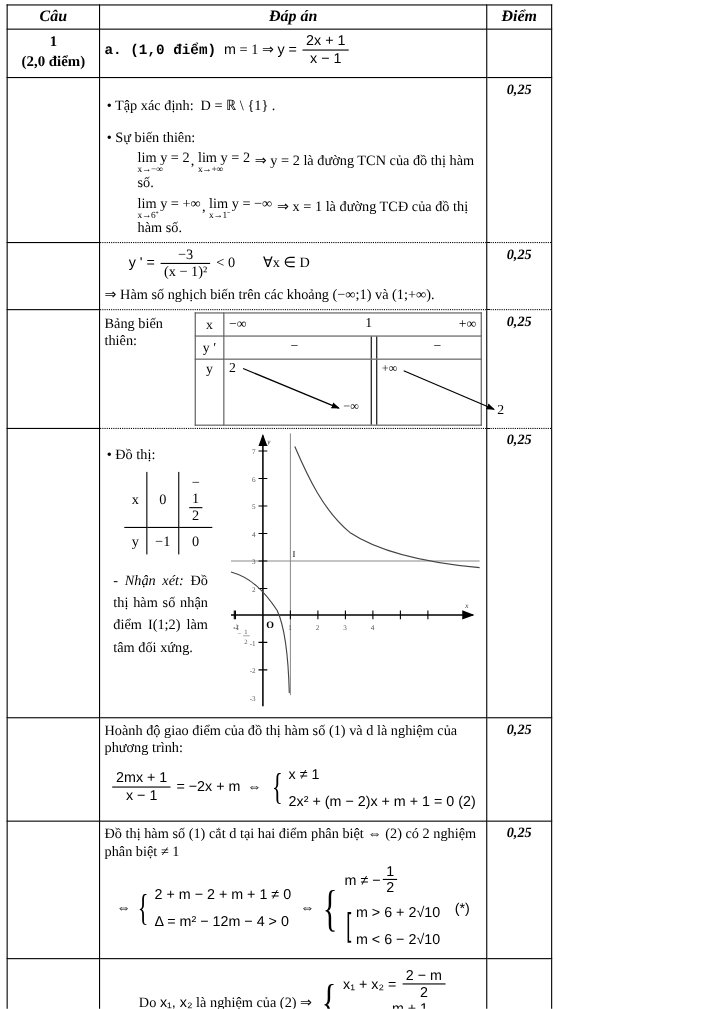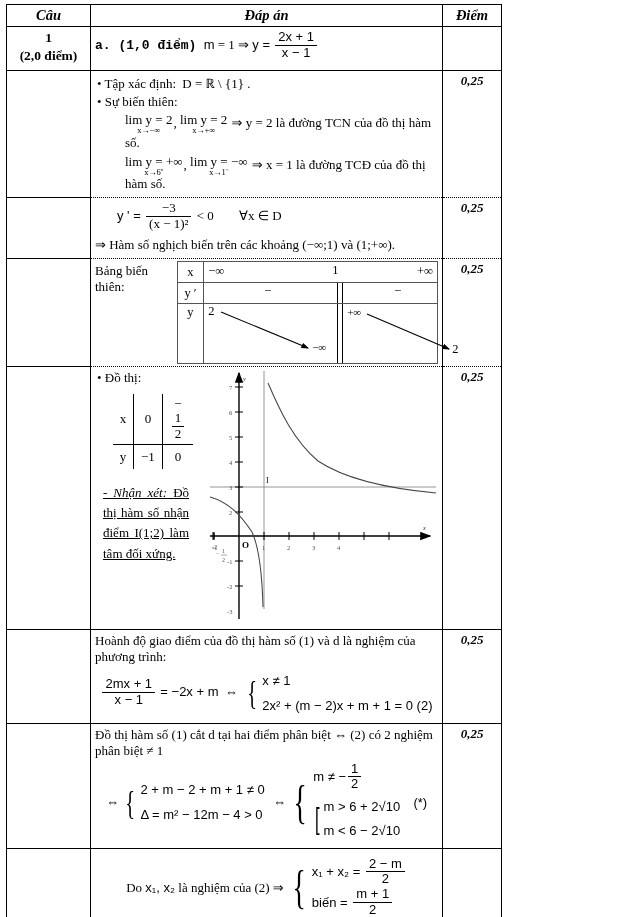--- a/index.html
+++ b/index.html
@@ -51,27 +51,27 @@
   .bold{font-weight:bold;font-family:Liberation Mono, monospace;}
   .it{font-style:italic;}
   .sf{font-family:"Liberation Sans", sans-serif;}
   .frac{
     display:inline-block;vertical-align:middle;text-align:center;
     line-height:1.12;margin:0 2px;position:relative;top:-1px;
   }
   .frac .num{display:block;padding:0 3px;}
   .frac .den{display:block;border-top:1px solid #000;padding:0 3px;}
   .lim{
-    display:inline-block;text-align:center;vertical-align:middle;
+    display:inline-block;text-align:left;vertical-align:middle;
     line-height:1.0;margin-right:1px;
   }
   .lim .lt{display:block;font-size:13px;}
   .lim .lb{display:block;font-size:8.5px;letter-spacing:-0.2px;}
   .line{margin:2px 0 3px 0;}
-  .bullet{margin:1px 0 2px 2px;}
+  .bullet{margin:13px 0 2px 2px;}
   .indent{margin-left:30px;}
   .center{text-align:center;}
 
   
   .sys{display:inline-flex;align-items:center;vertical-align:middle;}
   .brace{
     font-size:34px;line-height:0.82;font-weight:300;
     margin-right:2px;transform:scaleX(0.6);display:inline-block;
   }
   .brace-tall{font-size:46px;}
@@ -259,21 +259,21 @@
                   <span style="display:inline-block;">−</span><span class="frac"><span class="num">1</span><span class="den">2</span></span>
                 </td>
               </tr>
               <tr>
                 <td style="text-align:center;border-right:1px solid #000;padding:4px 6px;">y</td>
                 <td style="text-align:center;border-right:1px solid #000;padding:4px 6px;">−1</td>
                 <td style="text-align:center;padding:4px 6px;">0</td>
               </tr>
             </tbody>
                 </table>
-            <div style="margin:14px 4px 0 8px;text-align:justify;line-height:1.55;text-decoration:underline;">
+            <div style="margin:14px 4px 0 8px;text-align:justify;line-height:1.55;">
               <span class="it">- Nhận xét:</span>
               <span>Đồ thị hàm số nhận điểm I(1;2) làm tâm đối xứng.</span>
             </div>
           </div>
 
           <div class="graph">
             <svg width="230" height="258" viewBox="0 0 230 258">
               <defs>
                 <marker id="ax" markerWidth="8" markerHeight="8" refX="7" refY="3" orient="auto">
                   <path d="M0,0 L8,3 L0,6 Z" fill="#000"></path>

